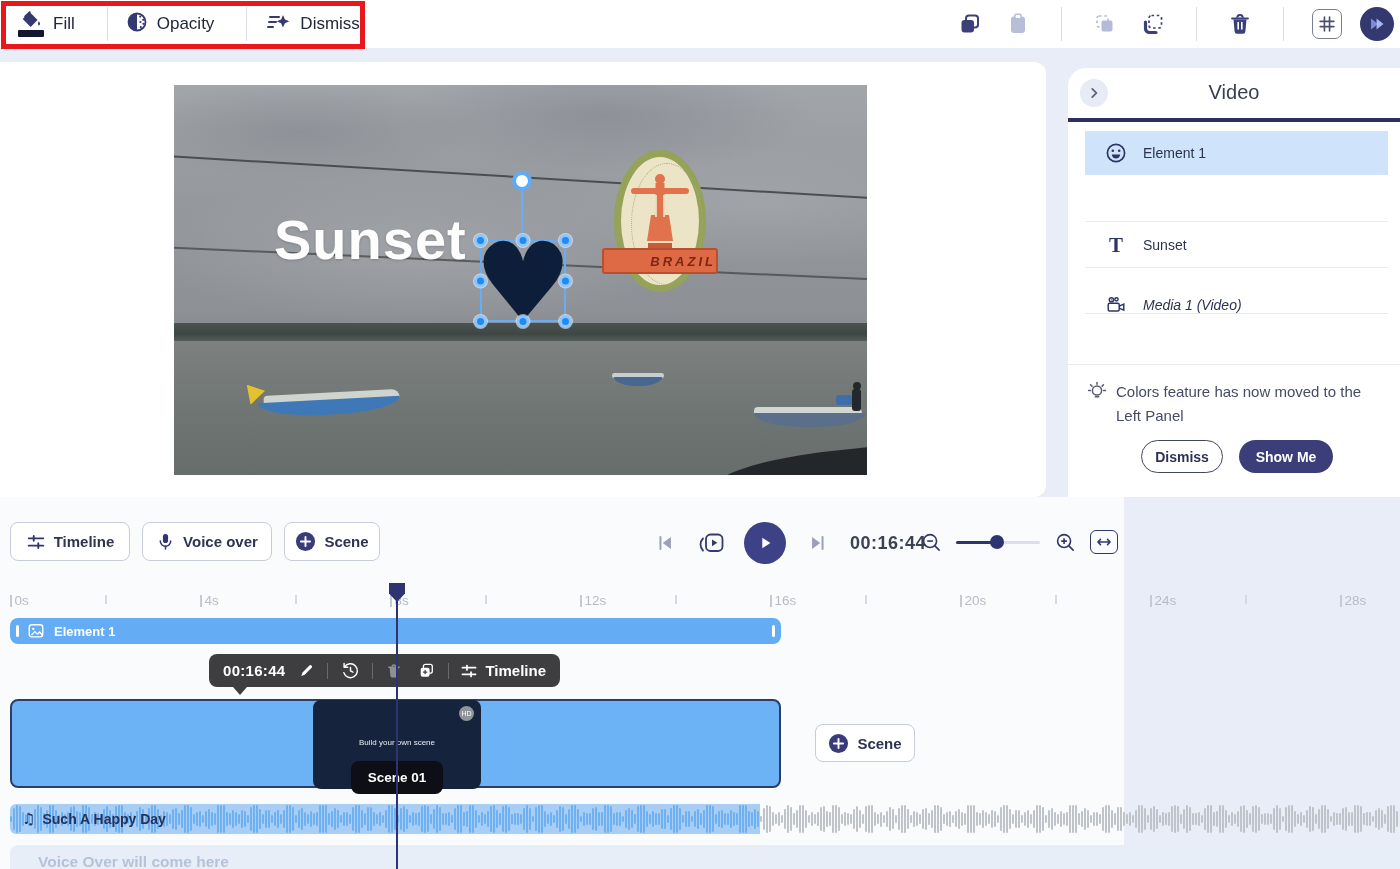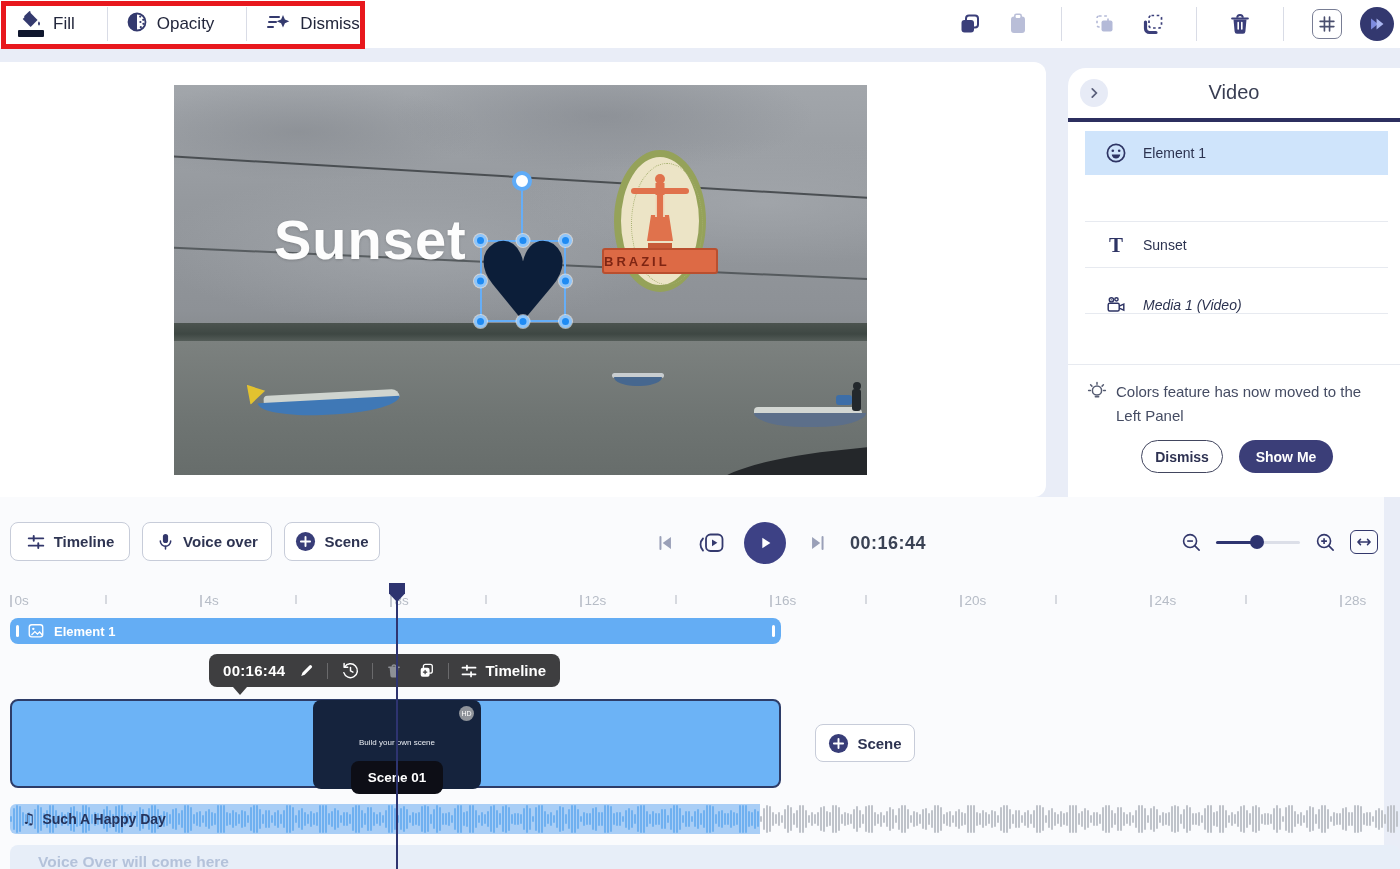--- a/index.html
+++ b/index.html
@@ -57,21 +57,21 @@
     background:#fff; border:4px solid #5fabf7; }
 
   
   .sticker { position:absolute; left:436px; top:65px; width:100px; height:142px; }
   .sticker-oval { position:absolute; left:4px; top:0; width:92px; height:142px; border-radius:50%;
     background:#ece4c6; border:7px solid #95a259; }
   .sticker-oval-inner { position:absolute; left:10px; top:6px; width:72px; height:122px;
     border-radius:50%; border:1.5px dotted #a3ae6c; }
   .sticker-banner { position:absolute; left:-8px; top:98px; width:116px; height:26px;
     background:#dd6a45; border:2px solid #b94f2f; border-radius:3px;
-    display:flex; align-items:center; justify-content:flex-start; }
+    display:flex; align-items:center; justify-content:flex-end;font-style:italic; }
   .sticker-banner span { font-size:13px; font-weight:700; letter-spacing:3px; color:#7e2513; }
 
   
   .layers { position:absolute; left:1068px; top:68px; width:332px; height:429px;
     background:#fff; border-radius:18px 0 0 0; }
   .layers-collapse { position:absolute; left:12px; top:11px; width:28px; height:28px; border-radius:50%;
     background:#e7ebf6; display:flex; align-items:center; justify-content:center; cursor:pointer; }
   .layers-title { position:absolute; left:0; top:13px; width:100%; text-align:center;
     font-size:20px; color:#383d52; font-weight:500; }
   .layers-underline { position:absolute; left:0; top:50px; width:332px; height:4px; background:#2c2f5f; }
@@ -86,21 +86,21 @@
     color:#454c63; }
   .bulb-wrap { position:absolute; left:18px; top:312px; }
   .dismiss-btn { position:absolute; left:73px; top:372px; width:82px; height:33px; border-radius:17px;
     background:#fff; border:1.5px solid #42465f; font-size:14px; font-weight:700; color:#2e3252;
     display:flex; align-items:center; justify-content:center; cursor:pointer; }
   .showme-btn { position:absolute; left:171px; top:372px; width:94px; height:33px; border-radius:17px;
     background:#3b3e78; font-size:14px; font-weight:700; color:#fff;
     display:flex; align-items:center; justify-content:center; cursor:pointer; }
 
   
-  .timeline-sec { position:absolute; left:0; top:497px; width:1384px; height:372px; background:#fafbfd; }
+  .timeline-sec { position:absolute; left:0; top:497px; width:1124px; height:372px; background:#fafbfd; }
   .tl-btn { position:absolute; top:25px; height:39px; background:#fff; border:1.5px solid #c7ccd9;
     border-radius:8px; display:flex; align-items:center; justify-content:center; gap:8px;
     font-size:15px; font-weight:600; color:#2e3452; cursor:pointer; }
   .transport { position:absolute; top:25px; left:650px; height:42px; display:flex; align-items:center; gap:17px; }
   .play-btn { width:42px; height:42px; border-radius:50%; background:#3d4185;
     display:flex; align-items:center; justify-content:center; cursor:pointer; }
   .time-display { font-size:18px; font-weight:700; color:#3a4254; letter-spacing:.5px; }
   .zoom-ctrls { position:absolute; top:30px; right:6px; display:flex; align-items:center; gap:10px; }
   .zoom-track { position:relative; width:84px; height:3px; background:#dcdfe8; border-radius:2px; cursor:pointer; }
   .zoom-fill { position:absolute; left:0; top:0; height:3px; width:40px; background:#2e3470; border-radius:2px; }

